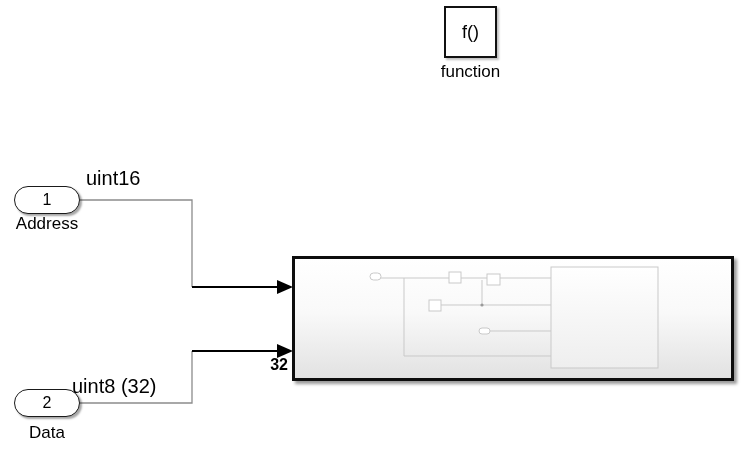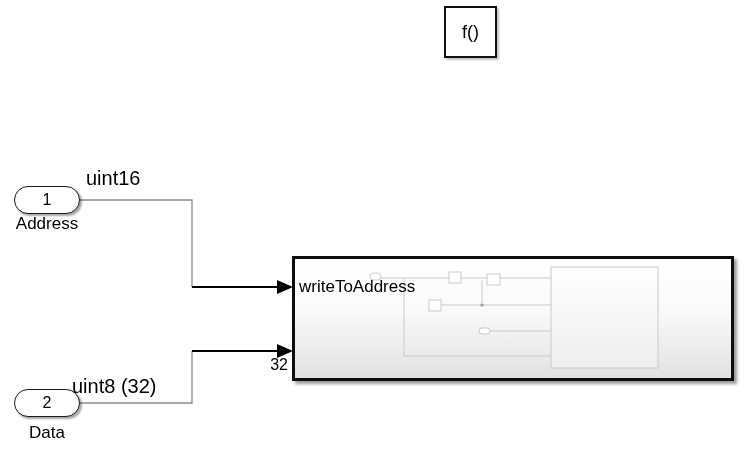--- a/index.html
+++ b/index.html
@@ -75,20 +75,21 @@
   }
   .ss-preview { position: absolute; left: 0; top: 0; z-index: 1; }
 
   .width-annotation {
     position: absolute;
     left: 238px; top: 356px;
     width: 50px;
     text-align: right;
     font-size: 16px;
     z-index: 3;
+    font-weight: bold;
   }
 </style>
 </head>
 <body>
 
 <div class="canvas">
 
   <svg class="wires" width="752" height="456" viewBox="0 0 752 456">
 
     <polyline points="80,200 192,200 192,287" fill="none" stroke="#8c8c8c" stroke-width="1.3"></polyline>
@@ -96,20 +97,21 @@
     <polygon points="277,280 277,294 293,287" fill="#000000"></polygon>
 
     <polyline points="80,403 192,403 192,351" fill="none" stroke="#8c8c8c" stroke-width="1.3"></polyline>
     <line x1="192" y1="351" x2="282" y2="351" stroke="#000000" stroke-width="2"></line>
     <polygon points="277,344 277,358 293,351" fill="#000000"></polygon>
   </svg>
 
   <div class="fn-block">
     <span>f()</span>
   </div>
+  <div class="block-label" style="left:410px; top:62px; width:121px;">function</div>
 
   <div class="inport" style="left:14px; top:186px;">
     <span>1</span>
   </div>
   <div class="block-label" style="left:-13px; top:214px; width:120px;">Address</div>
   <div class="signal-label" style="left:86px; top:167px;">uint16</div>
 
   <div class="inport" style="left:14px; top:389px;">
     <span>2</span>
   </div>
@@ -137,16 +139,15 @@
       </g>
       <circle cx="187" cy="46" r="1.6" fill="#9a9a9a"></circle>
       <rect x="256" y="8" width="107" height="101" fill="url(#tg)" stroke="#c9c9c9"></rect>
       <rect x="75" y="14" width="11" height="7" rx="3.5" fill="#ffffff" stroke="#c9c9c9"></rect>
       <rect x="154" y="13" width="12" height="11" fill="#ffffff" stroke="#c9c9c9"></rect>
       <rect x="192" y="15" width="13" height="11" fill="#ffffff" stroke="#c9c9c9"></rect>
       <rect x="134" y="41" width="12" height="11" fill="#ffffff" stroke="#c9c9c9"></rect>
       <rect x="184" y="69" width="11" height="6" rx="3" fill="#ffffff" stroke="#c9c9c9"></rect>
     </svg>
 
-    <div class="ss-port-label" style="top:18px;">writeToAddress</div>
   </div>
 
 </div>
 
 </body></html>

